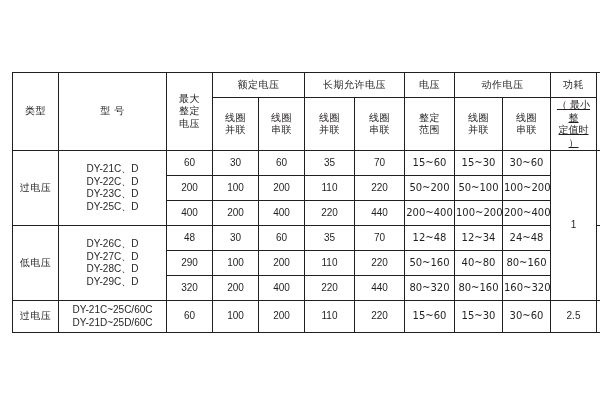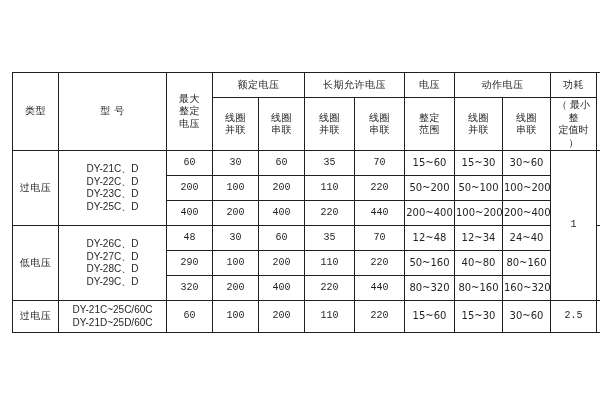--- a/index.html
+++ b/index.html
@@ -61,21 +61,21 @@
     font-family: Liberation Sans, sans-serif;
   }
   .model-wide {
     font-size: 9px;
     line-height: 1.2;
     white-space: pre-line;
     margin-left: 32px;
   }
   .num {
     font-size: 10px;
-    font-family: Liberation Mono, monospace;
+    font-family: Liberation Sans, sans-serif;
   }
   .rng {
     font-size: 9.5px;
   }
   
   col.c-type   { width: 46px; }
   col.c-model  { width: 108px; }
   col.c-max    { width: 46px; }
   col.c-r1     { width: 46px; }
   col.c-r2     { width: 46px; }
@@ -136,21 +136,21 @@
         <td rowspan="2" class="hdr-sub" style="white-space:pre-line;">线圈
 并联</td>
         <td rowspan="2" class="hdr-sub" style="white-space:pre-line;">线圈
 串联</td>
         <td rowspan="2" class="hdr-sub" style="white-space:pre-line;">整定
 范围</td>
         <td rowspan="2" class="hdr-sub" style="white-space:pre-line;">线圈
 并联</td>
         <td rowspan="2" class="hdr-sub" style="white-space:pre-line;">线圈
 串联</td>
-        <td rowspan="2" class="hdr-small" style="white-space:pre-line;">（ 最小整
+        <td rowspan="2" class="hdr-small" style="white-space:pre-line;text-decoration:underline;">（ 最小整
 定值时 ）</td>
       </tr>
 
       <tr class="row-h3"></tr>
 
       <tr class="data-row">
         <td rowspan="3" class="cat">过电压</td>
         <td rowspan="3" class="model">DY-21C、D
 DY-22C、D
 DY-23C、D
@@ -193,21 +193,21 @@
 DY-27C、D
 DY-28C、D
 DY-29C、D</td>
         <td class="num">48</td>
         <td class="num">30</td>
         <td class="num">60</td>
         <td class="num">35</td>
         <td class="num">70</td>
         <td class="rng">12~48</td>
         <td class="rng">12~34</td>
-        <td class="rng">24~40</td>
+        <td class="rng">24~48</td>
         <td rowspan="3" class="num">1.25</td>
       </tr>
       <tr class="data-row">
         <td class="num">290</td>
         <td class="num">100</td>
         <td class="num">200</td>
         <td class="num">110</td>
         <td class="num">220</td>
         <td class="rng">50~160</td>
         <td class="rng">40~80</td>

